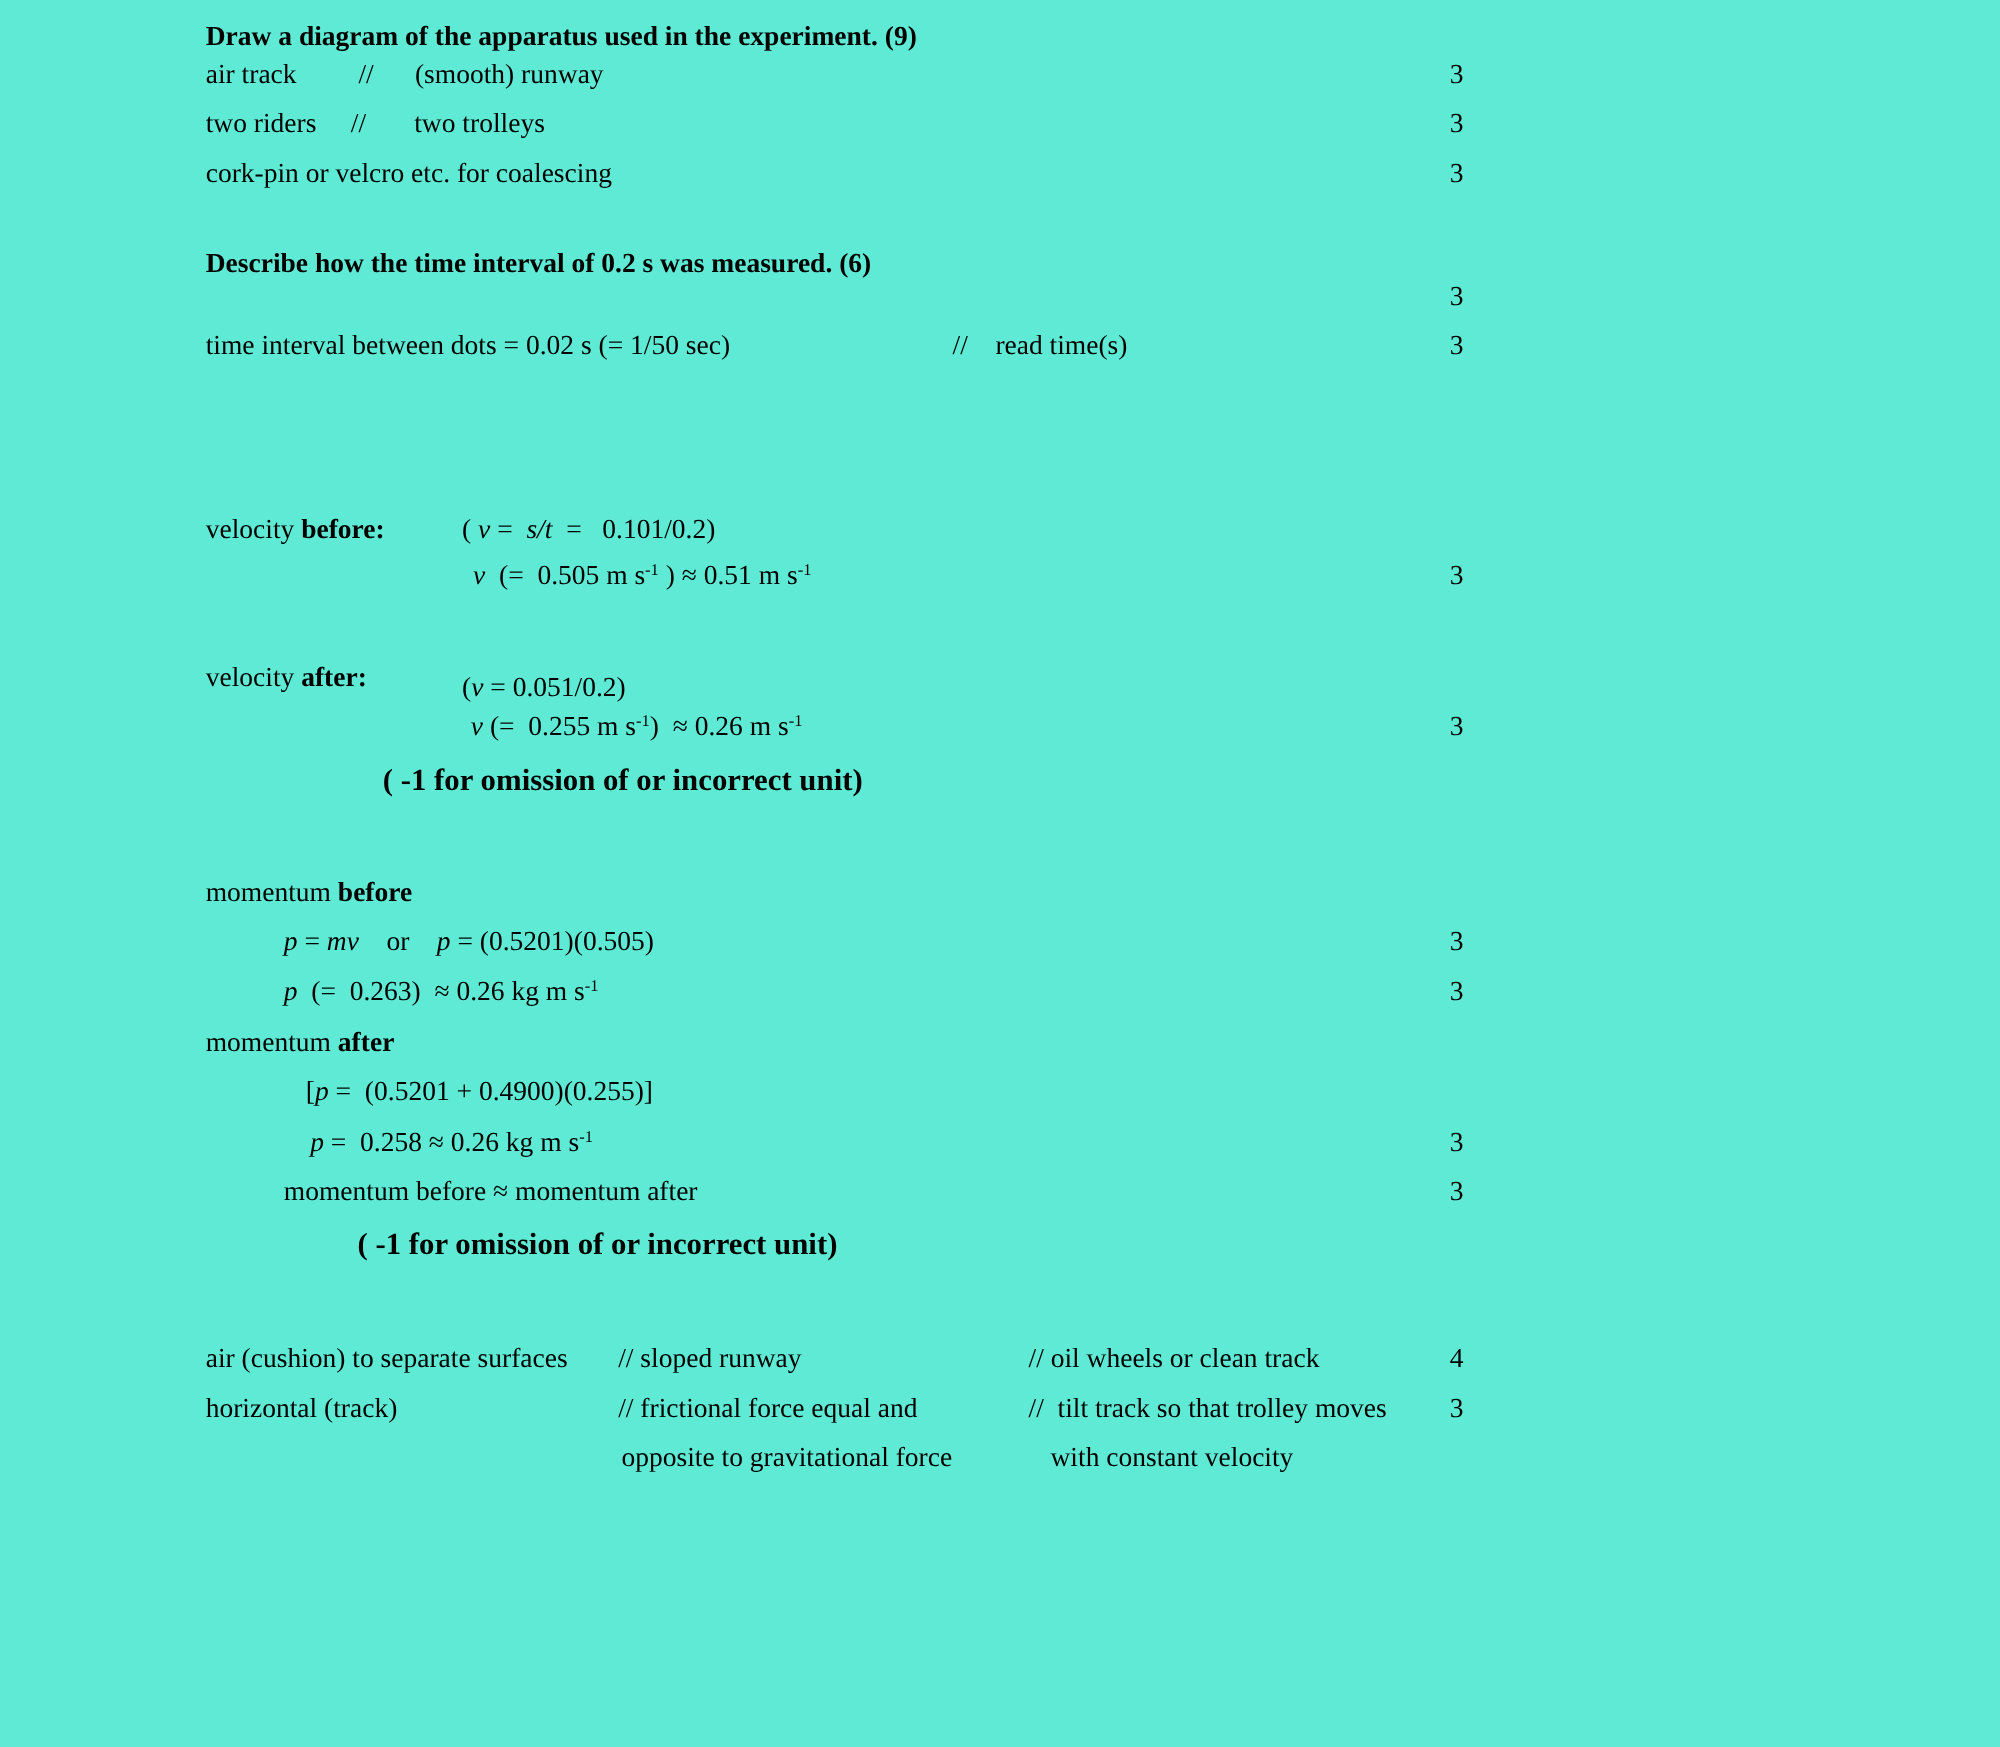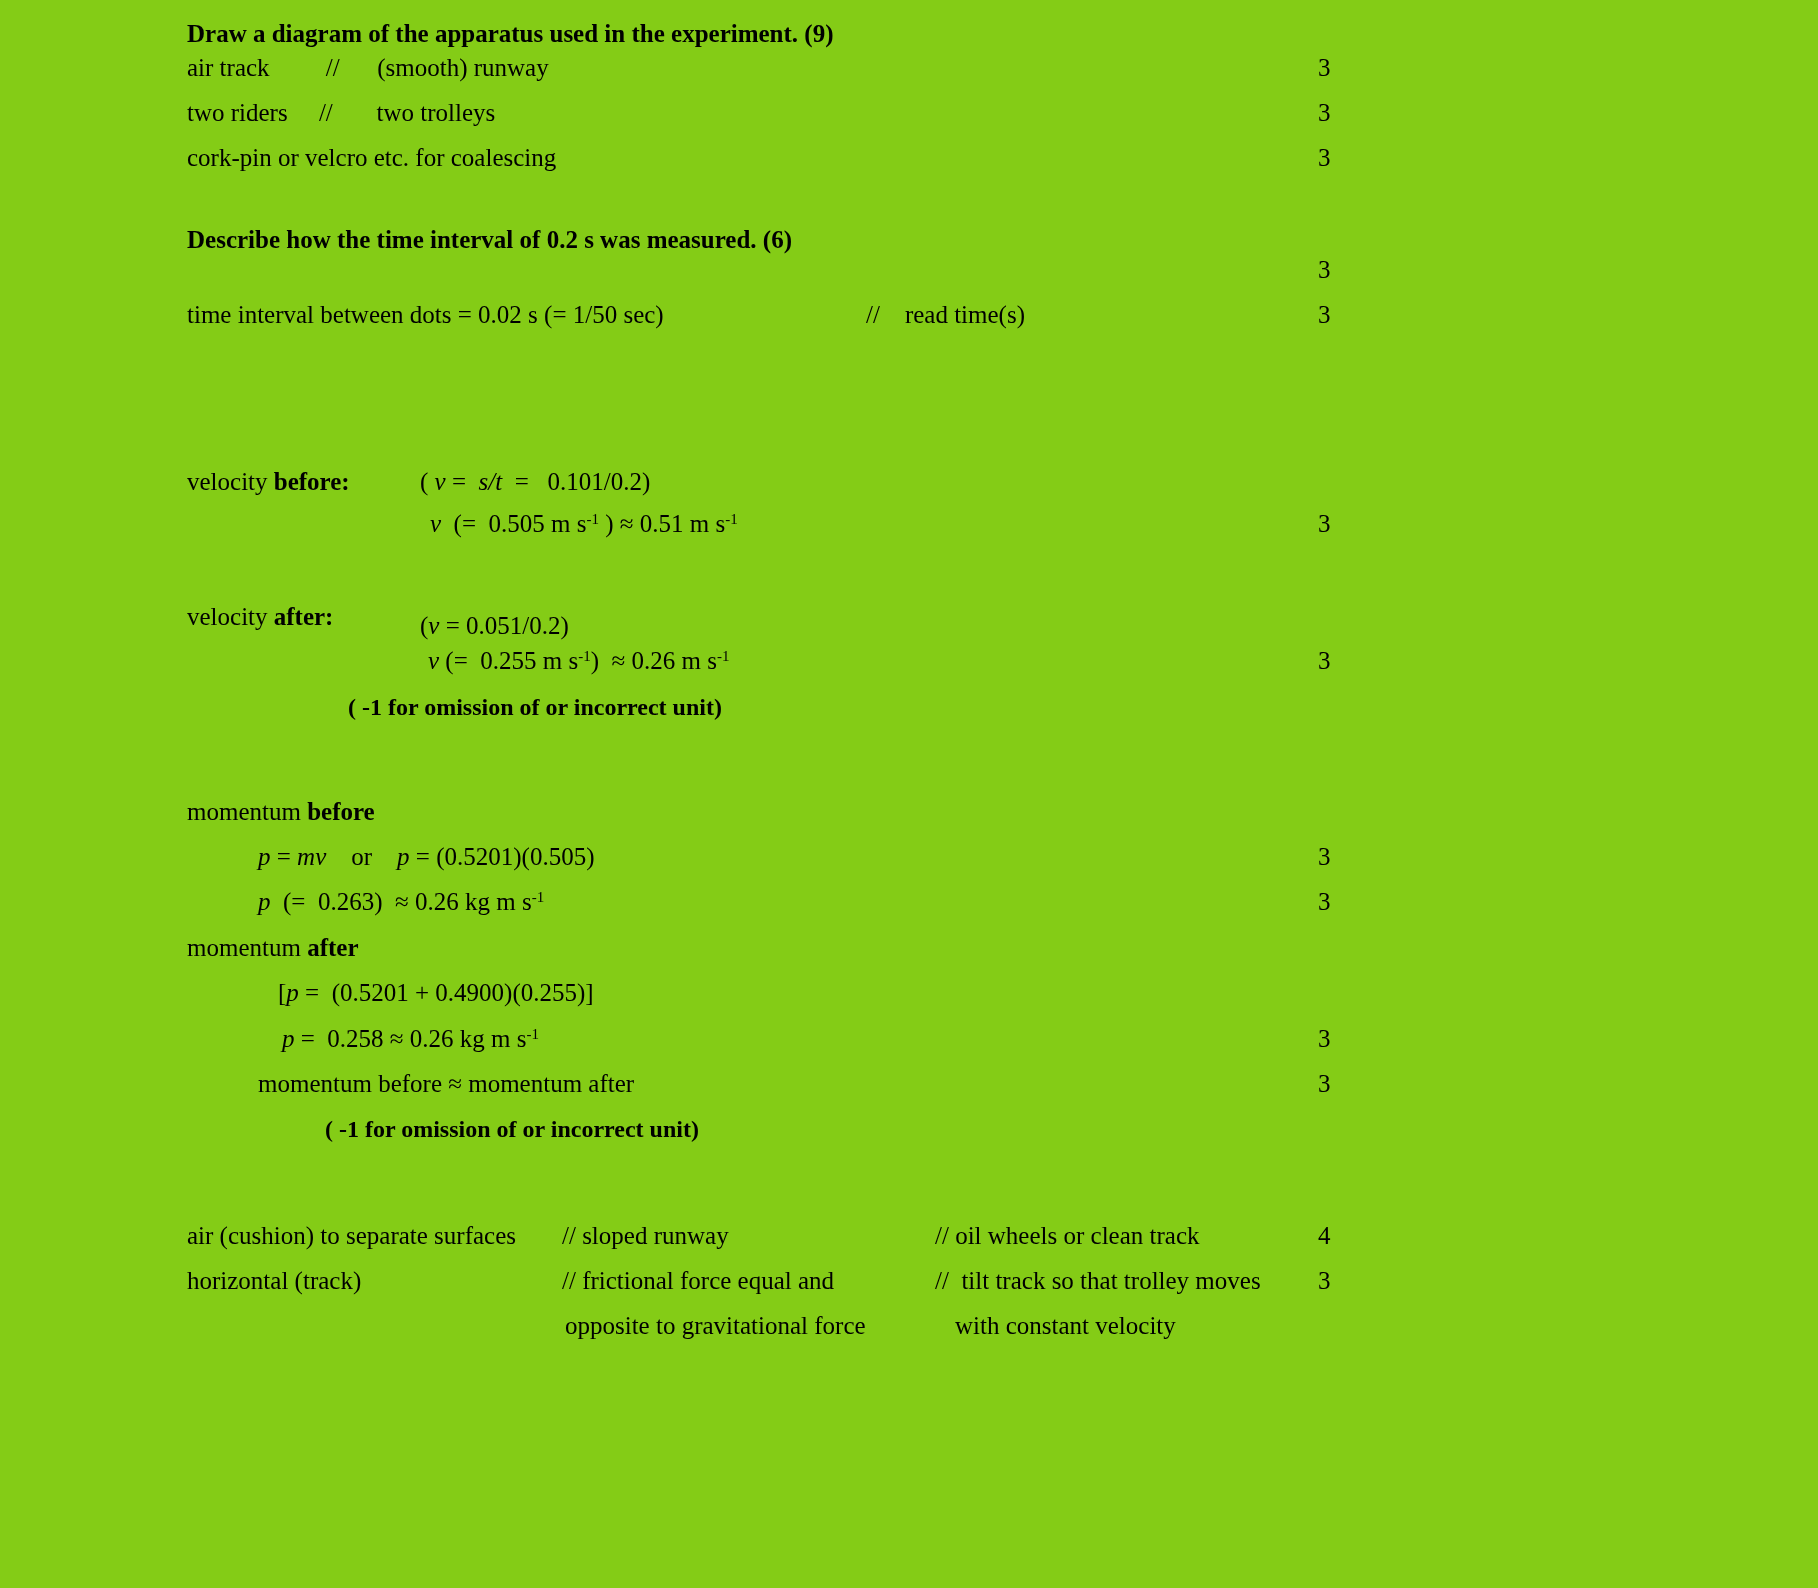--- a/index.html
+++ b/index.html
@@ -1,23 +1,23 @@
 <!DOCTYPE html>
 <html><head>
 <meta charset="utf-8">
 <style>
   *{box-sizing:border-box}
   html,body{margin:0;padding:0;background:#ffffff}
-  .page{position:relative;width:1818px;height:1588px;background:#84cc16;color:#000000;
+  .page{position:relative;width:1818px;height:1588px;background:#5eead4;color:#000000;
         font-family:"Liberation Serif","DejaVu Serif",serif;font-size:25px;line-height:1.25;overflow:hidden}
   .tb{position:absolute;white-space:pre}
   .b{font-weight:700}
   .i{font-style:italic}
   .sup{font-size:15px;vertical-align:8px;white-space:pre}
-  .small{font-size:24px}
+  .small{font-size:28px}
   .tight{letter-spacing:-0.6px}
 </style>
 </head>
 <body>
 
 <div class="page">
 
   <div class="tb b" style="left:187px;top:18px">Draw a diagram of the apparatus used in the experiment. (9)</div>
   <div class="tb" style="left:187px;top:52px">air track         //      (smooth) runway</div>
   <div class="tb" style="left:1318px;top:52px">3</div>

